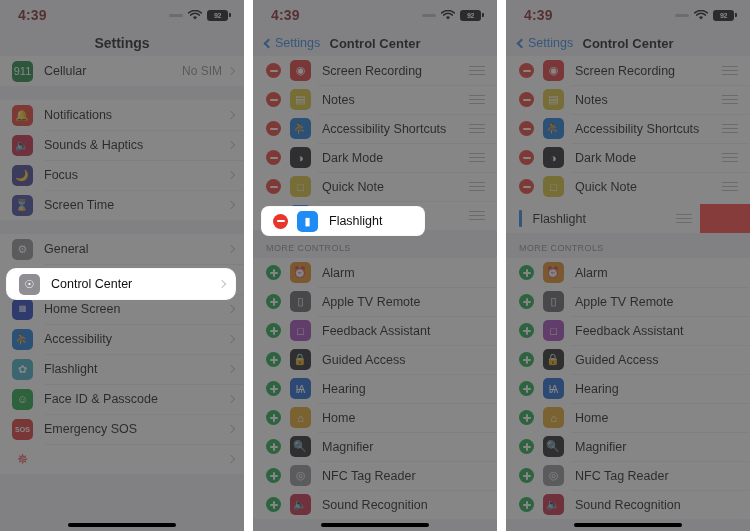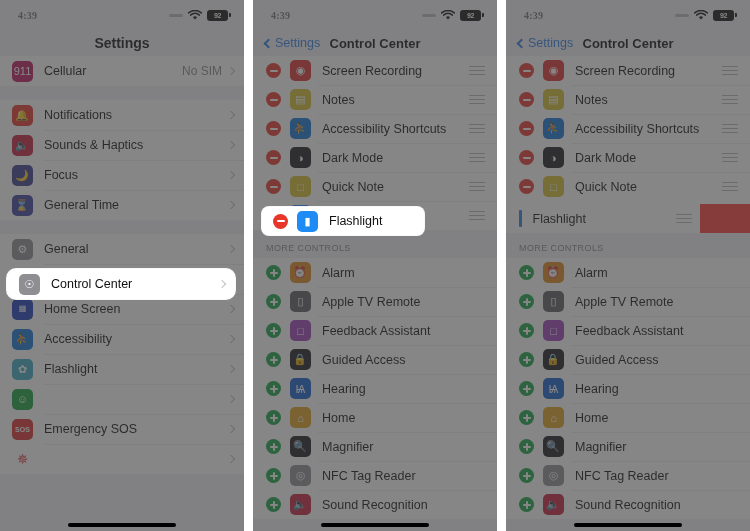--- a/index.html
+++ b/index.html
@@ -33,21 +33,21 @@
     pointer-events: none;
   }
 
   
   .statusbar {
     position: relative; z-index: 10;
     height: 30px;
     display: flex; align-items: center;
     padding: 0 16px 0 18px;
   }
-  .st-time { font-size: 10px; font-weight: 700; color: #737373; letter-spacing: .2px; font-family: Liberation Serif, serif; }
+  .st-time { font-size: 14px; font-weight: 700; color: #7f1d1d; letter-spacing: .2px; }
   .st-right { margin-left: auto; display: flex; align-items: center; gap: 5px; }
   .st-dots { width: 14px; height: 3px; background: #8e8e93; border-radius: 2px; opacity:.55; }
   .wifi-ic { display:block; }
   .batt {
     width: 21px; height: 11px;
     background: #111;
     border-radius: 3px;
     display: flex; align-items: center; justify-content: center;
     color: #fff; font-size: 7px; font-weight: 700; letter-spacing: -0.3px;
     position: relative;
@@ -223,21 +223,21 @@
         </div>
       </div>
     </div>
 
     <div class="settings-title">Settings</div>
 
     <div class="list">
 
       <div class="grp">
         <div class="row">
-          <div class="app-ic" style="background:#be185d">911</div>
+          <div class="app-ic" style="background:#15803d">911</div>
           <div class="row-label">Cellular</div>
           <div class="row-value">No SIM</div>
           <div class="chev-r"></div>
         </div>
       </div>
 
       <div class="grp">
         <div class="row">
           <div class="app-ic" style="background:#e8362b">🔔</div>
           <div class="row-label">Notifications</div>
@@ -248,21 +248,21 @@
           <div class="row-label">Sounds &amp; Haptics</div>
           <div class="chev-r"></div>
         </div>
         <div class="row">
           <div class="app-ic" style="background:#3c3e8f">🌙</div>
           <div class="row-label">Focus</div>
           <div class="chev-r"></div>
         </div>
         <div class="row">
           <div class="app-ic" style="background:#3b3f9c">⌛</div>
-          <div class="row-label">General Time</div>
+          <div class="row-label">Screen Time</div>
           <div class="chev-r"></div>
         </div>
       </div>
 
       <div class="grp">
         <div class="row">
           <div class="app-ic" style="background:#8e8e93">⚙</div>
           <div class="row-label">General</div>
           <div class="chev-r"></div>
         </div>
@@ -281,20 +281,21 @@
           <div class="row-label">Accessibility</div>
           <div class="chev-r"></div>
         </div>
         <div class="row">
           <div class="app-ic" style="background:#3aa8c1">✿</div>
           <div class="row-label">Flashlight</div>
           <div class="chev-r"></div>
         </div>
         <div class="row">
           <div class="app-ic" style="background:#17a03c">☺</div>
+          <div class="row-label">Face ID &amp; Passcode</div>
           <div class="chev-r"></div>
         </div>
         <div class="row">
           <div class="app-ic" style="background:#d9302a;font-size:7px;font-weight:700">SOS</div>
           <div class="row-label">Emergency SOS</div>
           <div class="chev-r"></div>
         </div>
         <div class="row">
           <div class="app-ic" style="background:#ffffff;color:#e0333a;font-size:14px">✵</div>
           <div class="chev-r"></div>

